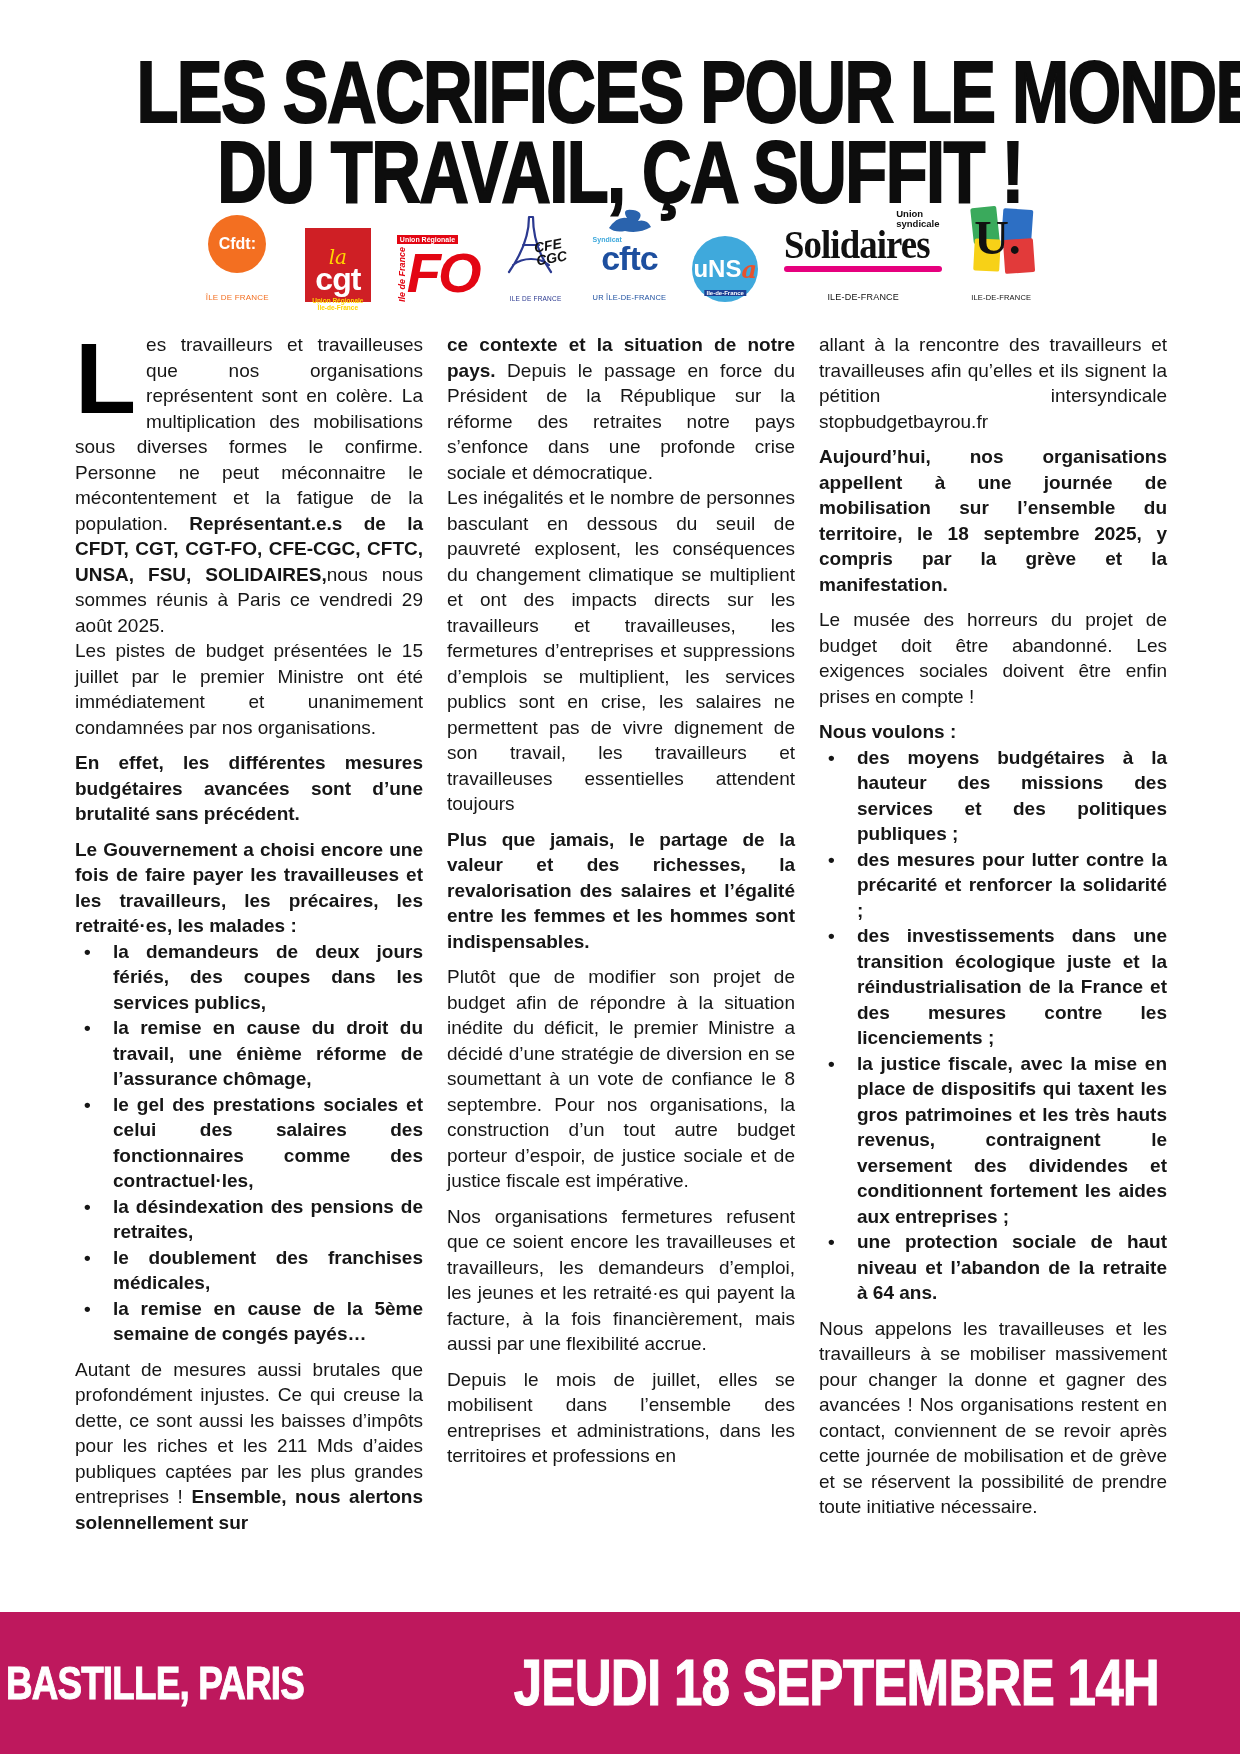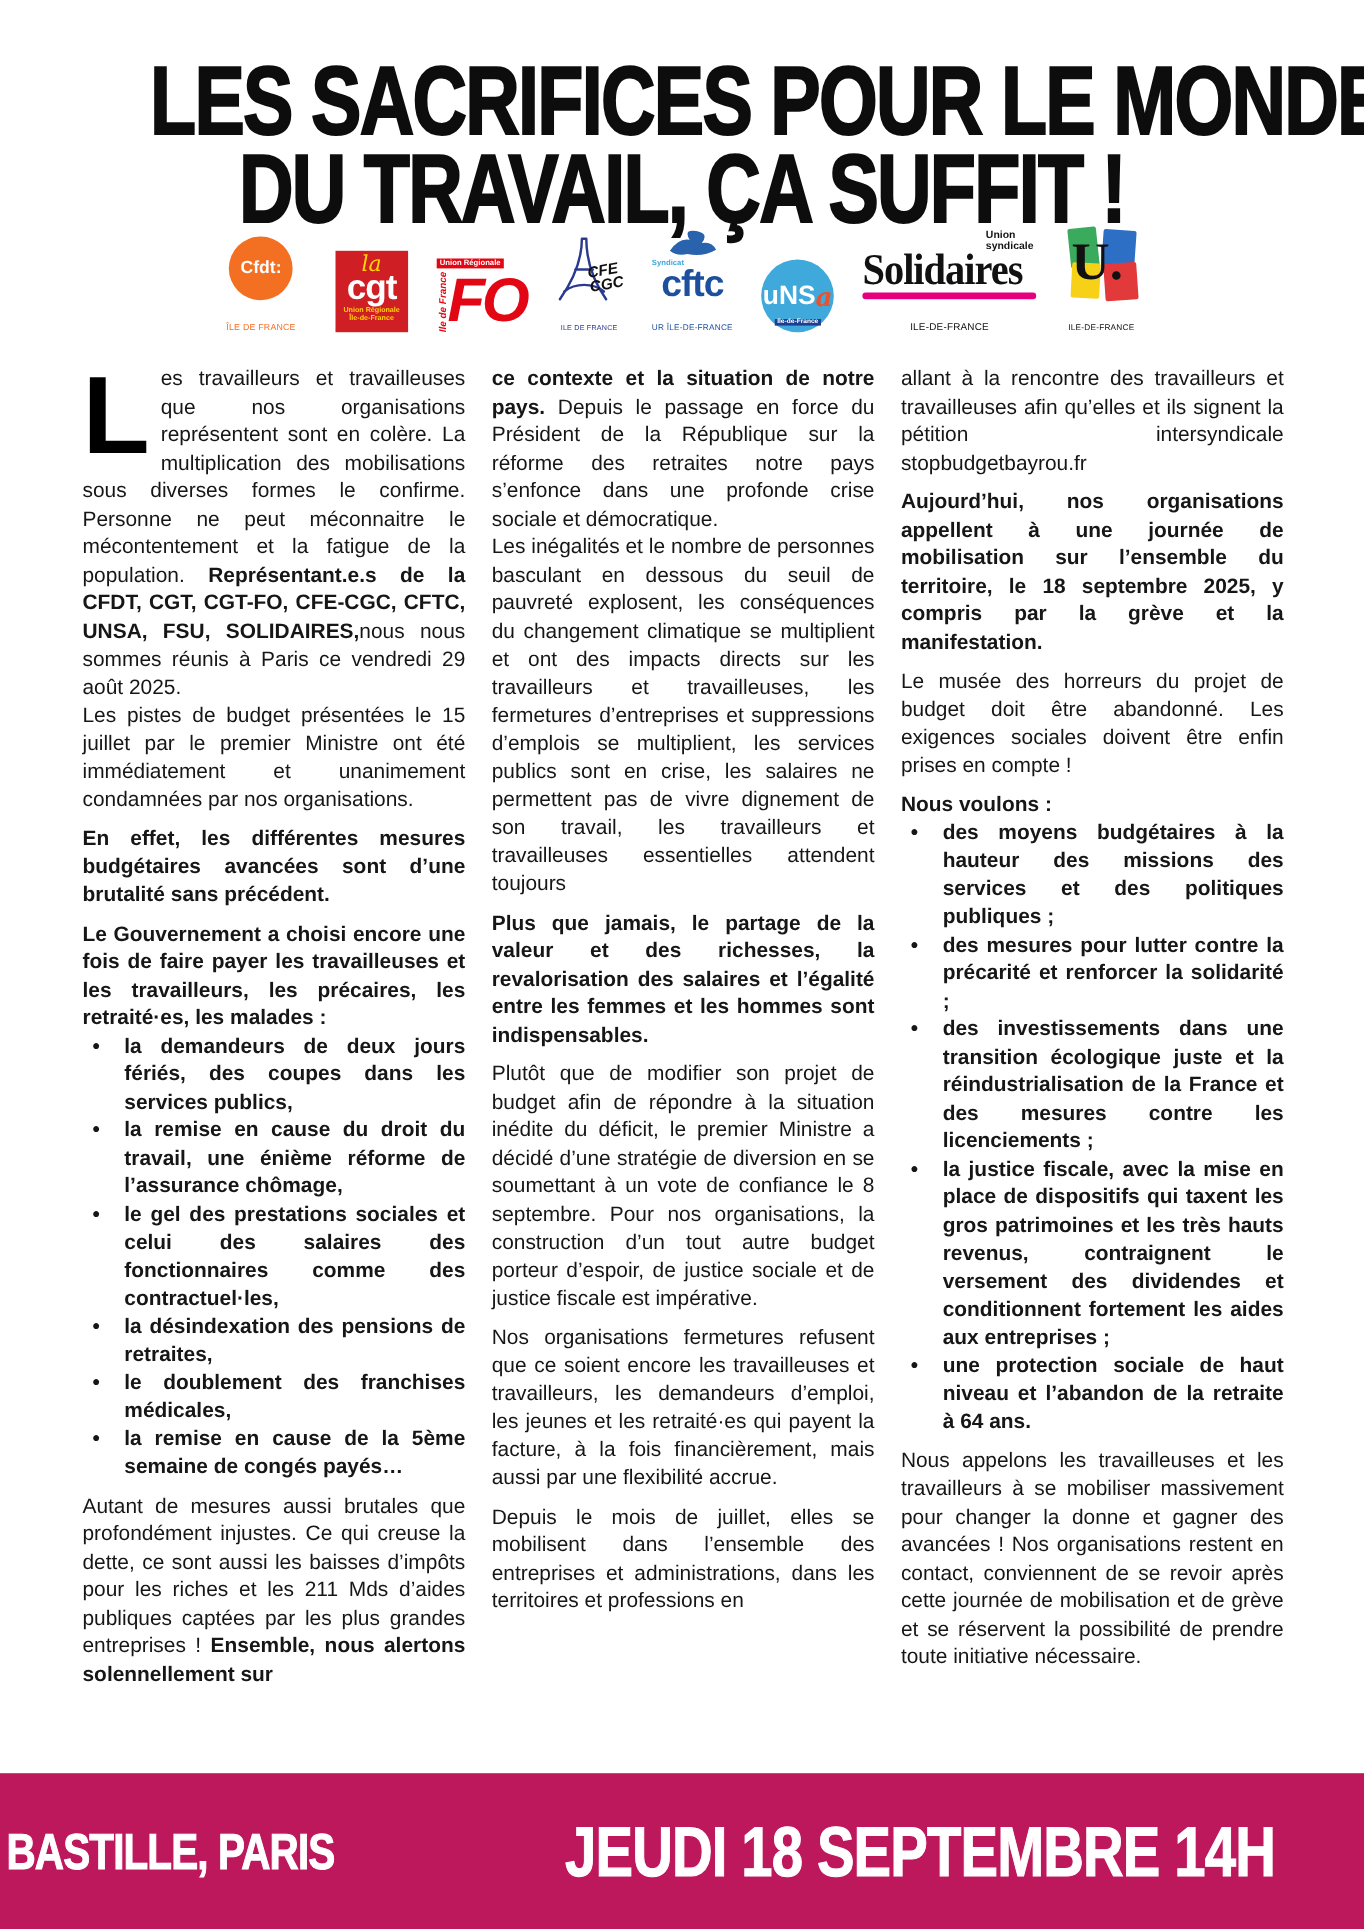--- a/index.html
+++ b/index.html
@@ -15,21 +15,21 @@
   
   .logos{position:absolute;top:210px;left:0;right:0;height:92px;display:flex;
          justify-content:center;align-items:flex-end;gap:26px;}
   .logo{display:flex;flex-direction:column;align-items:center;justify-content:flex-end;}
   .region{font-size:8px;font-weight:400;text-align:center;margin-top:20px;letter-spacing:0.2px;}
 
   .cfdt-circle{width:58px;height:58px;border-radius:50%;background:#F36F21;color:#fff;
                font-weight:700;font-size:16px;display:flex;align-items:center;justify-content:center;}
   .cfdt .region{color:#F36F21;}
 
-  .cgt-box{width:66px;height:74px;background:#cf1f25;color:#fff;text-align:center;padding-top:3px;box-sizing:border-box;margin-left:10px;}
+  .cgt-box{width:66px;height:74px;background:#cf1f25;color:#fff;text-align:center;padding-top:21px;box-sizing:border-box;margin-left:10px;}
   .cgt-la{color:#FFD500;font-style:italic;font-size:20px;line-height:16px;font-family:"DejaVu Serif",serif;}
   .cgt-text{font-weight:700;font-size:32px;line-height:28px;letter-spacing:-1px;}
   .cgt-region{color:#FFD500;font-size:6.5px;font-weight:700;line-height:7px;margin-top:4px;padding:0 2px;}
 
   .fo{align-items:flex-start;}
   .fo-top{background:#E30613;color:#fff;font-size:7px;line-height:9px;padding:0 3px;font-weight:700;}
   .fo-main{display:flex;align-items:stretch;}
   .fo-side{color:#E30613;font-size:9px;font-weight:700;font-style:italic;
            writing-mode:vertical-rl;transform:rotate(180deg);line-height:10px;}
   .fo-text{color:#E30613;font-size:56px;line-height:58px;font-weight:700;font-style:italic;letter-spacing:-3px;}

